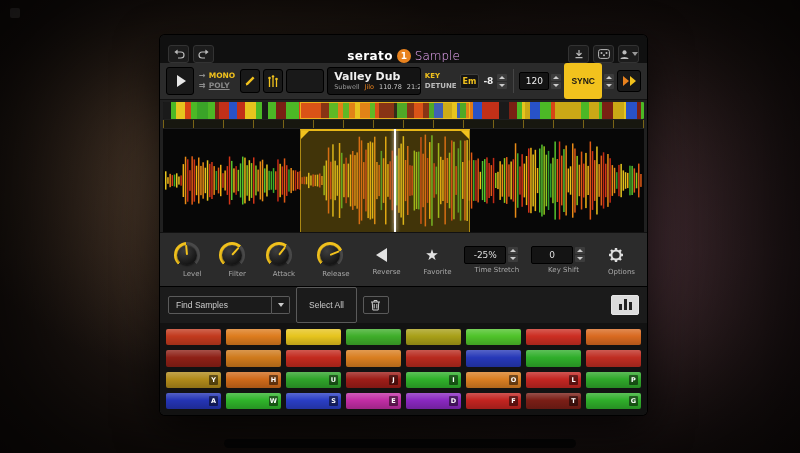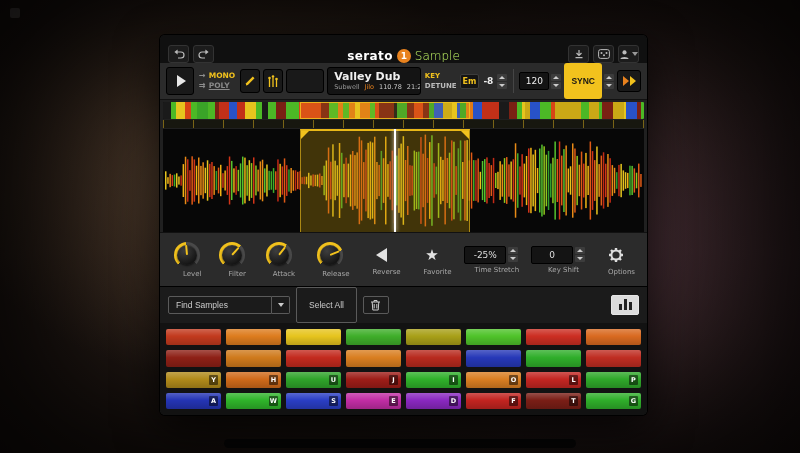--- a/index.html
+++ b/index.html
@@ -29,21 +29,21 @@
   
   .topbar { flex:0 0 28px; background:#101010; display:flex; align-items:flex-end; padding:0 8px; }
   .tb-left,.tb-right { display:flex; gap:4px; align-items:center; width:92px; }
   .tb-right { justify-content:flex-end; }
   .icon-btn { width:21px; height:18px; background:#1c1c1c; border:1px solid #333; border-radius:3px;
     display:flex; align-items:center; justify-content:center; padding:0; cursor:pointer; }
   .brand { flex:1; display:flex; justify-content:center; align-items:center; gap:4px; }
   .brand-name { color:#fff; font-weight:bold; font-size:12px; letter-spacing:.4px; }
   .brand-badge { width:14px; height:14px; border-radius:50%; background:#e8821e; color:#fff;
     font-size:9px; font-weight:bold; display:flex; align-items:center; justify-content:center; }
-  .brand-product { color:#bef264; font-size:12px; font-weight:300; }
+  .brand-product { color:#f0abfc; font-size:12px; font-weight:300; }
   .caret-down { width:0; height:0; border-left:3px solid transparent; border-right:3px solid transparent;
     border-top:4px solid #999; margin-left:2px; }
 
   
   .toolbar { flex:0 0 37px; background:#2b2b2b; border-bottom:1px solid #111;
     display:flex; align-items:center; gap:3px; padding:0 6px; }
   .play-btn { width:28px; height:28px; flex:none; background:#191919; border:1px solid #000; border-radius:3px;
     display:flex; align-items:center; justify-content:center; cursor:pointer; }
   .play-tri { width:0; height:0; border-left:9px solid #e8e8e8; border-top:6px solid transparent;
     border-bottom:6px solid transparent; margin-left:2px; }

